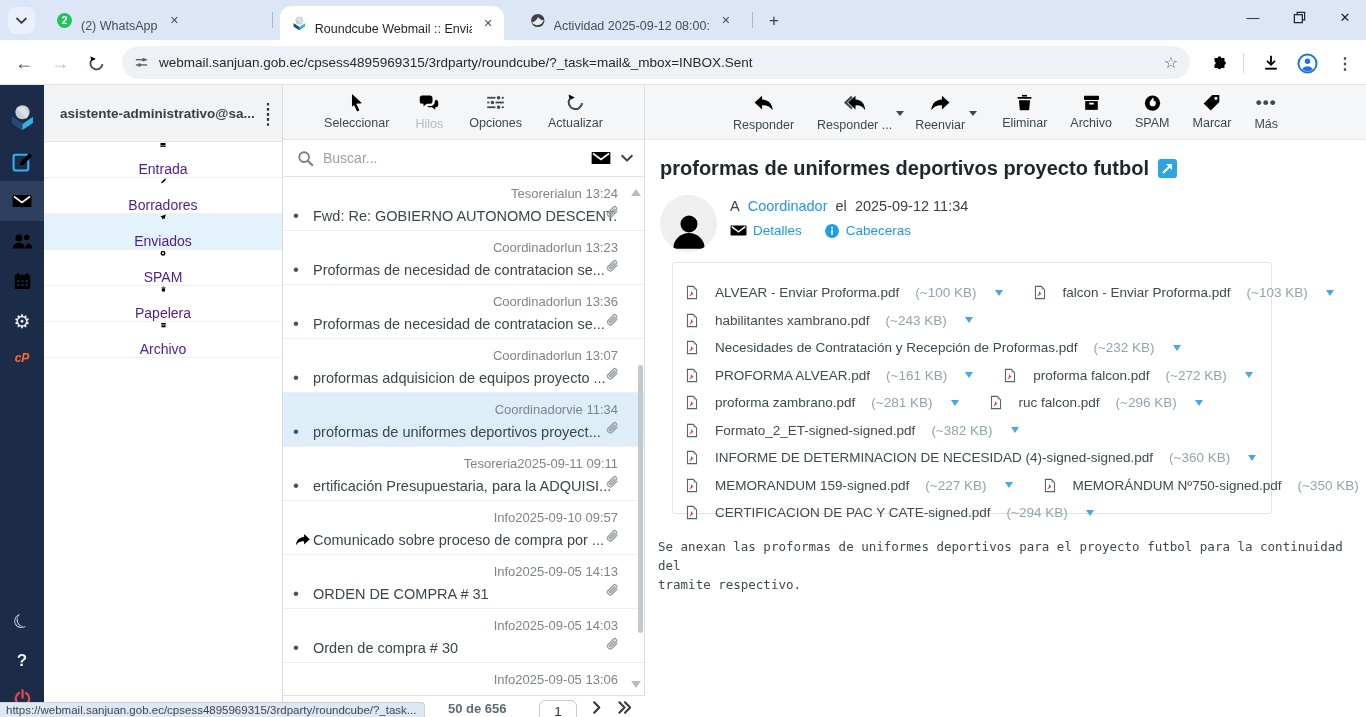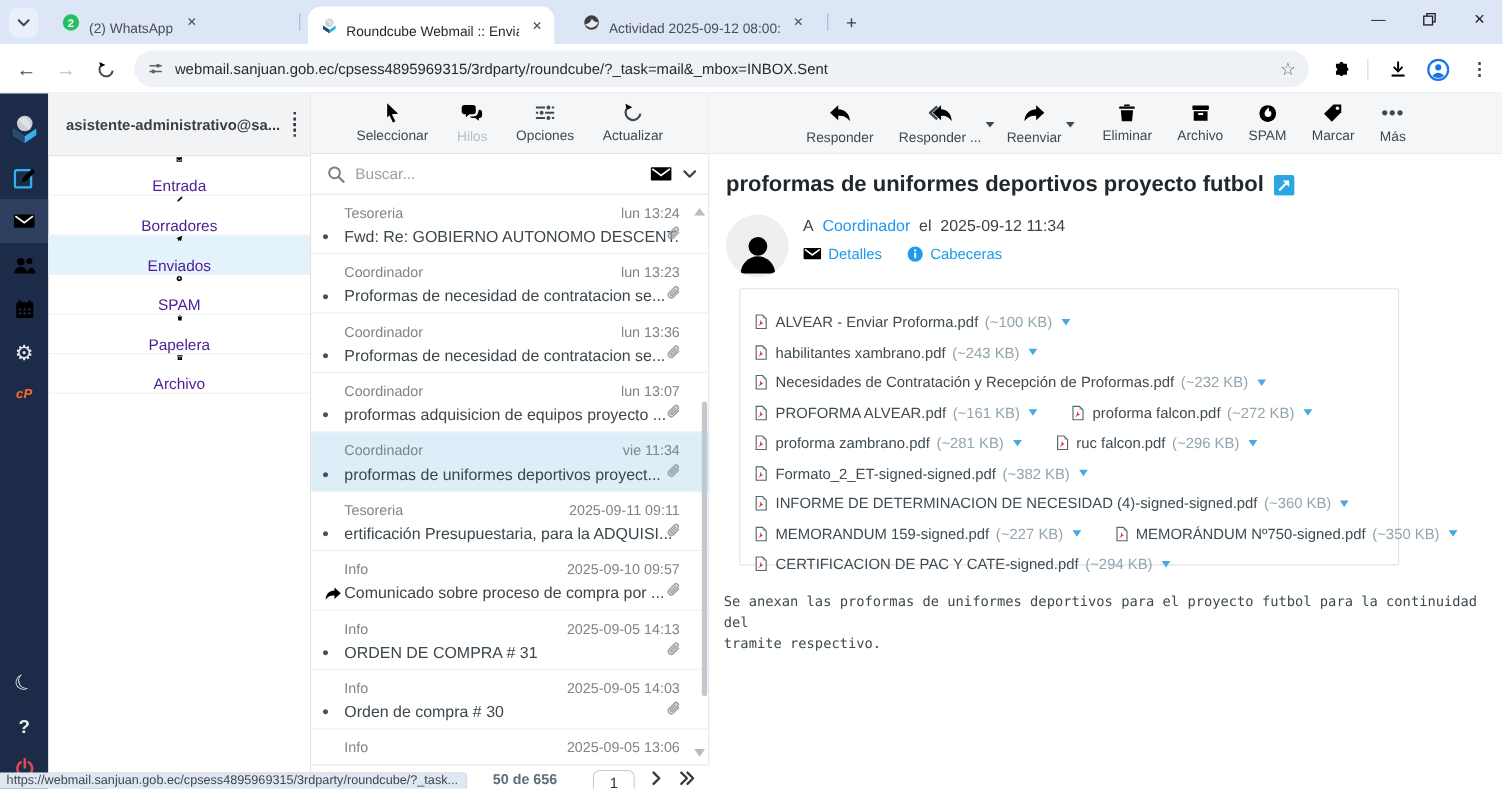--- a/index.html
+++ b/index.html
@@ -46,21 +46,21 @@
   .tbtn{display:flex;flex-direction:column;align-items:center;gap:4px;color:#3c4a52;position:relative;}
   .tbtn .lbl{font-size:12.5px;white-space:nowrap;text-align:right;}
   .tbtn.dis{color:#b7bdc2;}
   .caret{width:0;height:0;border-left:4px solid transparent;border-right:4px solid transparent;border-top:5px solid #3c4a52;position:absolute;}
   #searchrow{height:37px;border-bottom:1px solid #e3e6e9;display:flex;align-items:center;padding:0 10px 0 14px;gap:9px;}
   #searchrow input{border:0;outline:0;background:transparent;flex:1;font-size:14px;color:#333;font-family:"Liberation Sans",sans-serif;}
   #searchrow input::placeholder{color:#9aa2a8;}
   .mrow{height:54px;border-bottom:1px solid #efefef;padding:9px 26px 0 10px;position:relative;}
   .mrow.selected{background:#ddeef8;}
   .mline1{display:flex;font-size:13px;color:#7d858b;padding-left:20px;}
-  .msender{flex:1;}
+  .msender{flex:1;text-align:right;}
   .mline2{display:flex;align-items:center;margin-top:7px;font-size:14.5px;color:#3b474d;}
   .mdot{width:20px;font-size:17px;color:#45535b;line-height:10px;}
   .msub{flex:1;white-space:nowrap;overflow:hidden;}
   .mclip{position:absolute;right:24px;bottom:9px;color:#9aa2a8;transform:rotate(0deg);}
   .mfwd{width:20px;color:#3b474d;}
   .scroll-thumb{position:absolute;right:1px;top:280px;width:5px;height:268px;border-radius:3px;background:#c2c9ce;}
   .scroll-up{position:absolute;right:3px;top:104px;width:0;height:0;border-left:5px solid transparent;border-right:5px solid transparent;border-bottom:7px solid #b6bdc2;}
   .scroll-dn{position:absolute;right:3px;top:596px;width:0;height:0;border-left:5px solid transparent;border-right:5px solid transparent;border-top:7px solid #b6bdc2;}
   #listfoot{position:absolute;left:0;bottom:0;width:362px;height:22px;border-top:1px solid #e0e3e6;background:#fff;}
   .pgcount{position:absolute;left:165px;top:5px;font-size:13px;font-weight:bold;color:#5b6e76;}
@@ -72,21 +72,21 @@
   .mvtb{height:55px;background:#f5f6f7;border-bottom:1px solid #ececec;display:flex;align-items:flex-start;justify-content:center;gap:23px;padding-top:8px;}
   #subjrow{position:absolute;top:72px;left:15px;display:flex;align-items:center;gap:9px;}
   #subject{font-size:20px;font-weight:bold;color:#21282d;}
   .avatar{position:absolute;top:110px;left:15px;width:57px;height:57px;border-radius:50%;background:#efefef;overflow:hidden;display:flex;align-items:center;justify-content:center;color:#c6c6c6;}
   .meta1{position:absolute;top:113px;left:85px;font-size:14.5px;color:#3a4247;}
   .meta1 a{color:#2196f3;text-decoration:none;}
   .meta2{position:absolute;top:137px;left:85px;display:flex;gap:22px;font-size:13.5px;}
   .hlink{display:flex;align-items:center;gap:6px;color:#1b9be9;}
   #attbox{position:absolute;top:177px;left:27px;width:600px;height:252px;border:1px solid #e0e4e7;border-radius:2px;padding:4px 0 0 12px;}
   .attrow{height:27.5px;display:flex;align-items:center;gap:30px;}
-  .att{display:flex;align-items:center;gap:6px;font-size:13.5px;color:#3e4b52;white-space:nowrap;margin-top:24px;}
+  .att{display:flex;align-items:center;gap:16px;font-size:13.5px;color:#3e4b52;white-space:nowrap;margin-top:24px;}
   .attsize{color:#92a5af;}
   .dcaret{width:0;height:0;border-left:4.5px solid transparent;border-right:4.5px solid transparent;border-top:6px solid #47a8e5;margin-left:2px;}
   #mailbody{position:absolute;top:452px;left:13px;width:700px;font-family:"DejaVu Sans Mono",monospace;font-size:12.5px;line-height:19px;color:#3d4a50;}
 
   #statusbar{position:absolute;left:0;bottom:0;height:15px;background:#dfe7f3;border:1px solid #c8d2e2;border-left:0;border-bottom:0;border-radius:0 4px 0 0;padding:1px 8px 6px 6px;font-size:11.5px;color:#41464b;white-space:nowrap;overflow:hidden;}
   .blob{position:absolute;left:72px;bottom:0;width:24px;height:10px;border-radius:6px 6px 0 0;background:#82888e;}
 </style>
 </head>
 <body>
 
@@ -694,20 +694,28 @@
   <div id="attbox">
     <div class="attrow">
       <span class="att">
           <svg class="ic" width="14" height="17">
             <use href="#i-pdf"></use>
           </svg>
           <span class="attname">ALVEAR - Enviar Proforma.pdf</span>
           <span class="attsize">(~100 KB)</span>
           <span class="dcaret"></span>
         </span>
+      <span class="att">
+          <svg class="ic" width="14" height="17">
+            <use href="#i-pdf"></use>
+          </svg>
+          <span class="attname">falcon - Enviar Proforma.pdf</span>
+          <span class="attsize">(~103 KB)</span>
+          <span class="dcaret"></span>
+        </span>
     </div>
     <div class="attrow">
       <span class="att">
           <svg class="ic" width="14" height="17">
             <use href="#i-pdf"></use>
           </svg>
           <span class="attname">habilitantes xambrano.pdf</span>
           <span class="attsize">(~243 KB)</span>
           <span class="dcaret"></span>
         </span>

